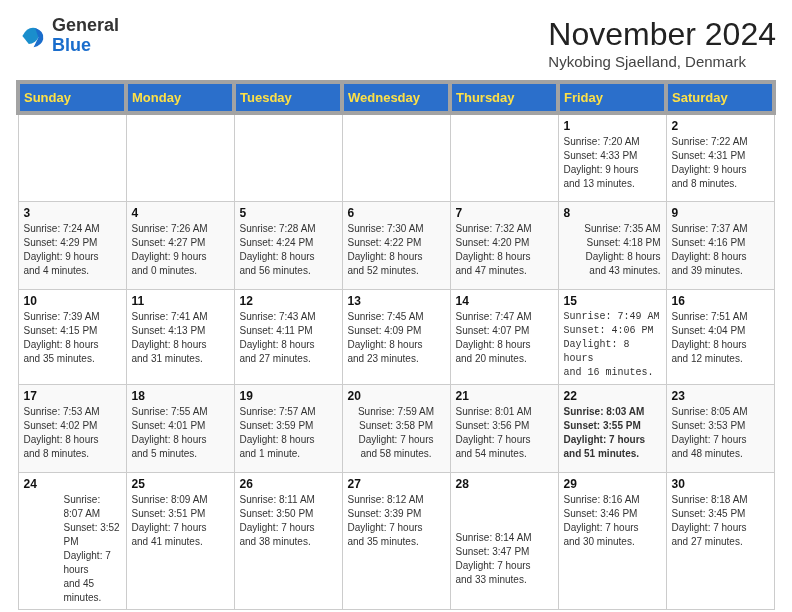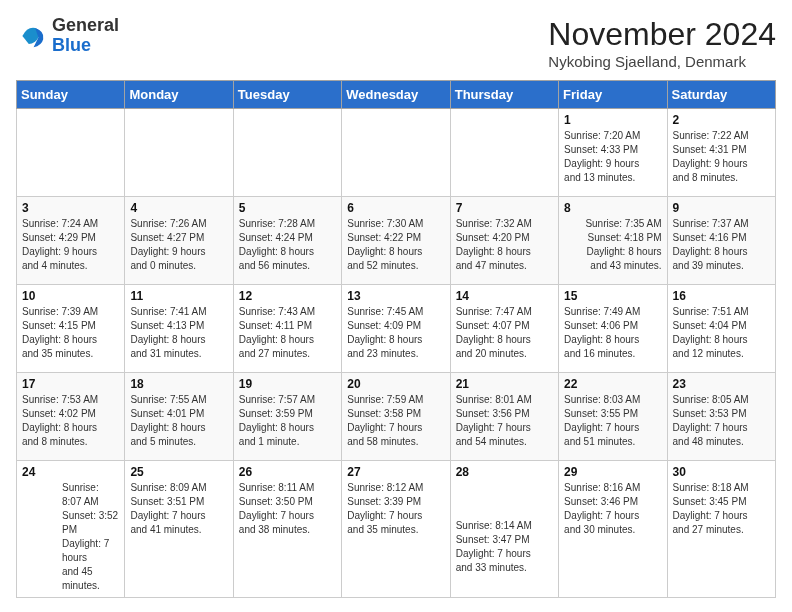--- a/index.html
+++ b/index.html
@@ -44,26 +44,26 @@
       font-size: 15px;
       color: #444;
     }
     table {
       width: 100%;
       border-collapse: collapse;
       table-layout: fixed;
     }
     thead tr th {
       background-color: #2b6fcb;
-      color: #ffffff;
+      color: #fde047;
       font-size: 13px;
       font-weight: bold;
       padding: 6px 4px;
       text-align: left;
-      border: 1px solid #a3a3a3;
+      border: 4px solid #a3a3a3;
     }
     tbody tr td {
       vertical-align: top;
       border: 1px solid #ccc;
       padding: 4px 5px;
       font-size: 10.5px;
       color: #333;
       height: 88px;
       background: #fff;
     }
@@ -223,21 +223,21 @@
         </td>
         <td>
           <span class="day-num">14</span>
           <div class="day-info" style="white-space: pre-line;">Sunrise: 7:47 AM
 Sunset: 4:07 PM
 Daylight: 8 hours
 and 20 minutes.</div>
         </td>
         <td>
           <span class="day-num">15</span>
-          <div class="day-info" style="white-space: pre-line;">Sunrise: 7:49 AM
+          <div class="day-info" style="white-space: pre-line; font-family: Liberation Mono, monospace;">Sunrise: 7:49 AM
 Sunset: 4:06 PM
 Daylight: 8 hours
 and 16 minutes.</div>
         </td>
         <td>
           <span class="day-num">16</span>
           <div class="day-info" style="white-space: pre-line;">Sunrise: 7:51 AM
 Sunset: 4:04 PM
 Daylight: 8 hours
 and 12 minutes.</div>
@@ -260,35 +260,35 @@
         </td>
         <td>
           <span class="day-num">19</span>
           <div class="day-info" style="white-space: pre-line;">Sunrise: 7:57 AM
 Sunset: 3:59 PM
 Daylight: 8 hours
 and 1 minute.</div>
         </td>
         <td>
           <span class="day-num">20</span>
-          <div class="day-info" style="white-space: pre-line;">Sunrise: 7:59 AM
+          <div class="day-info" style="white-space: pre-line; text-align: center;">Sunrise: 7:59 AM
 Sunset: 3:58 PM
 Daylight: 7 hours
 and 58 minutes.</div>
         </td>
         <td>
           <span class="day-num">21</span>
           <div class="day-info" style="white-space: pre-line;">Sunrise: 8:01 AM
 Sunset: 3:56 PM
 Daylight: 7 hours
 and 54 minutes.</div>
         </td>
         <td>
           <span class="day-num">22</span>
-          <div class="day-info" style="white-space: pre-line;">Sunrise: 8:03 AM
+          <div class="day-info" style="white-space: pre-line; font-weight: bold;">Sunrise: 8:03 AM
 Sunset: 3:55 PM
 Daylight: 7 hours
 and 51 minutes.</div>
         </td>
         <td>
           <span class="day-num">23</span>
           <div class="day-info" style="white-space: pre-line;">Sunrise: 8:05 AM
 Sunset: 3:53 PM
 Daylight: 7 hours
 and 48 minutes.</div>

